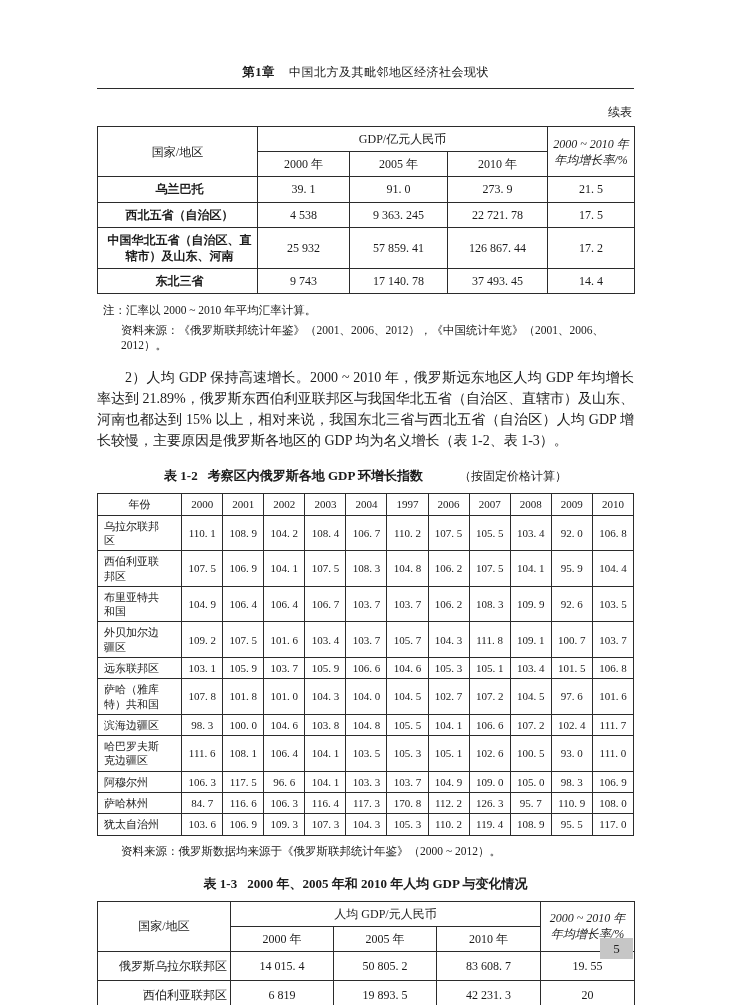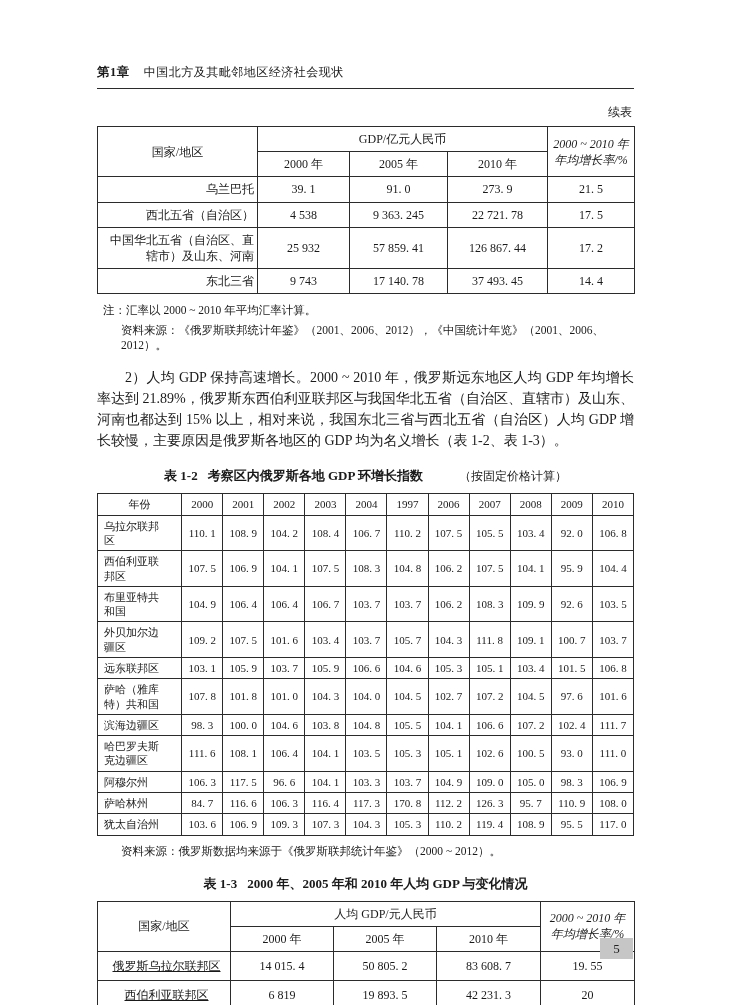--- a/index.html
+++ b/index.html
@@ -9,54 +9,54 @@
     background: #ffffff;
     color: #1a1a1a;
     font-family: "Liberation Serif", "DejaVu Serif", serif;
     position: relative;
     overflow: hidden;
   }
   .page { position: absolute; left: 97px; top: 64px; width: 537px; }
 
   
   .page-header {
-    display: flex; justify-content: flex-start; align-items: baseline;
+    display: flex; justify-content: center; align-items: baseline;
     font-size: 12px; letter-spacing: 0.5px;
     padding-bottom: 7px; border-bottom: 1px solid #2b2b2b;
   }
   .chapter { font-weight: bold; font-size: 12.5px; margin-right: 14px; }
 
   .continued { text-align: right; font-size: 12px; margin: 15px 2px 5px 0; }
 
   table { border-collapse: collapse; width: 100%; table-layout: fixed; }
   th, td { border: 1px solid #2b2b2b; font-weight: normal; vertical-align: middle; }
 
   .t1 th, .t1 td { font-size: 12px; text-align: center; padding: 4px 3px; line-height: 1.35; }
-  .t1 td.region { text-align: right; padding-left: 7px; }
+  .t1 td.region { text-align: center; padding-left: 7px; font-weight: bold; }
 
   .note-line   { font-size: 11.5px; margin-top: 9px;  padding-left: 6px; }
   .source-line { font-size: 11.5px; margin-top: 5px;  padding-left: 24px; }
 
   .body-para {
     font-size: 14px; line-height: 21px; text-align: justify;
     text-indent: 2em; margin-top: 14px;
   }
 
   .table-title { text-align: center; font-size: 13px; font-weight: bold; margin: 16px 0 8px; }
   .table-title .t-label { margin-right: 10px; }
   .table-title .t-note  { font-weight: normal; font-size: 12px; margin-left: 36px; }
 
   .t2 th, .t2 td { font-size: 11px; text-align: center; padding: 3px 1px; line-height: 1.3; }
   .t2 td.region { text-align: left; padding-left: 6px; padding-right: 20px; }
 
   .t2-source { font-size: 11.5px; margin-top: 8px; padding-left: 24px; }
 
   .t3 th { font-size: 12px; text-align: center; padding: 4px 3px; line-height: 1.35; }
   .t3 td { font-size: 12px; text-align: center; padding: 6px 3px; line-height: 1.35; }
-  .t3 td.region { text-align: center; padding-left: 8px; text-decoration: underline; }
+  .t3 td.region { text-align: right; padding-left: 8px; }
 
   .pre { white-space: pre-line; font-style: italic; }
 
   .page-num {
     position: absolute; left: 600px; top: 938px; width: 33px; height: 21px;
     background: #c6c6c6; color: #222;
     display: flex; align-items: center; justify-content: center;
     font-size: 13px;
   }
 </style>

